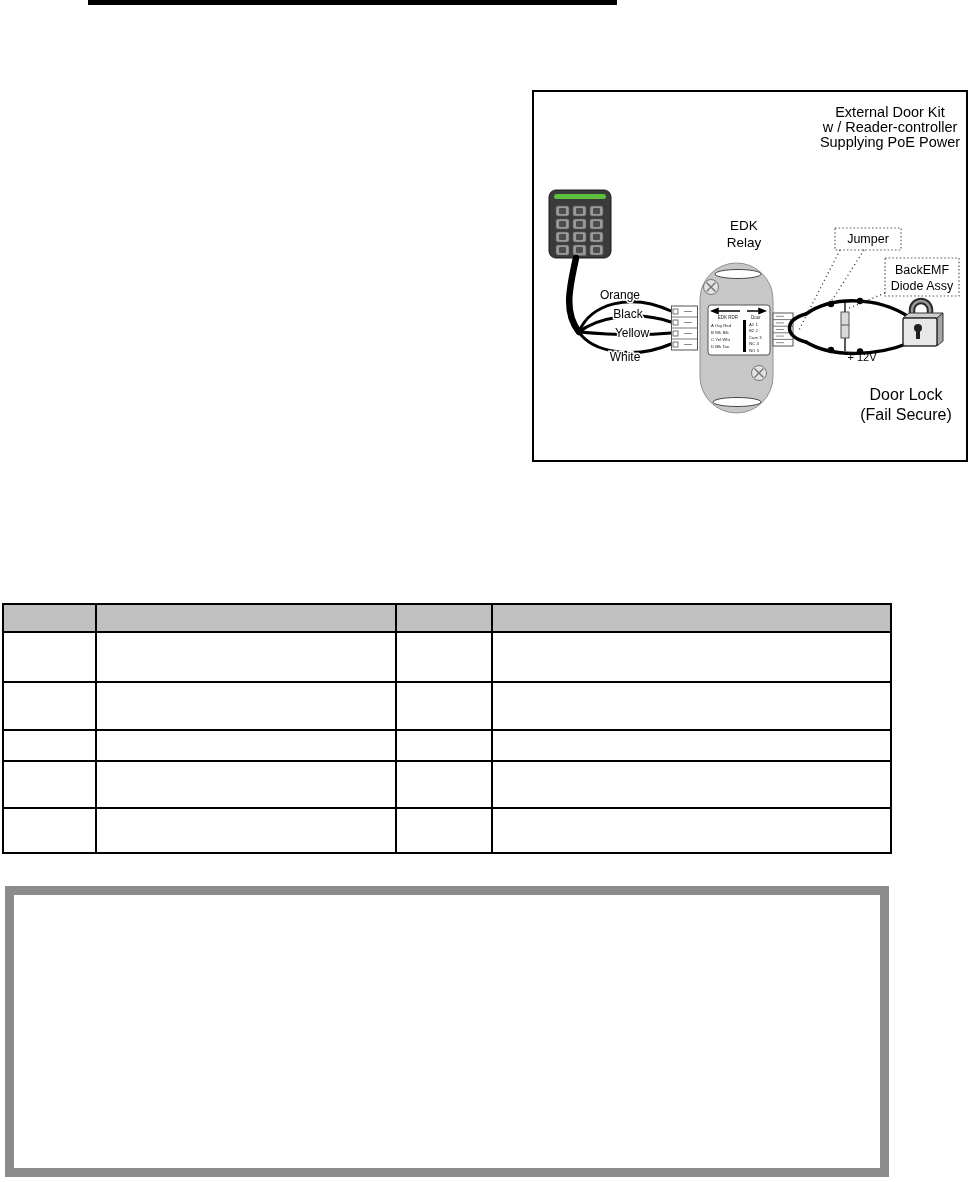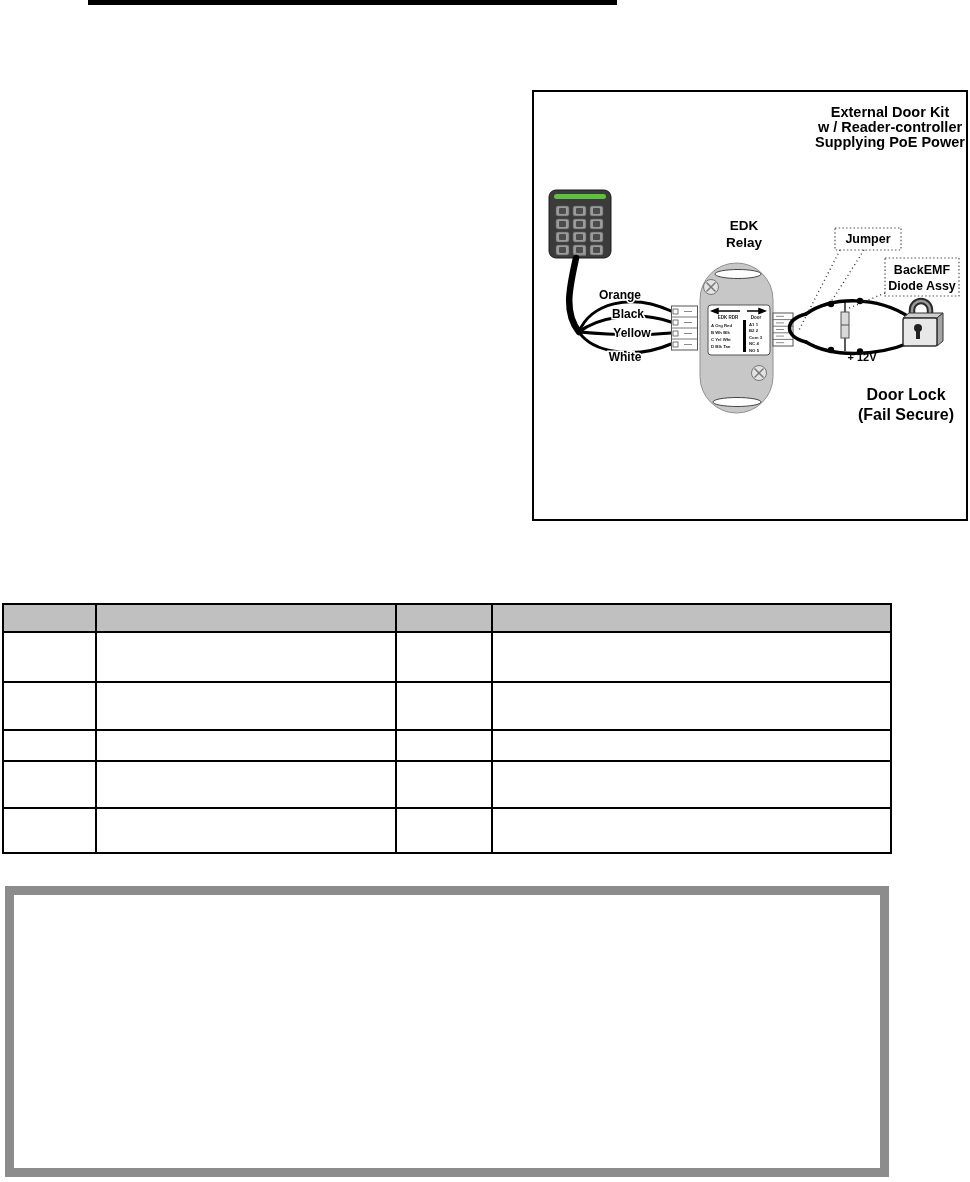--- a/index.html
+++ b/index.html
@@ -2,22 +2,22 @@
 <html><head>
 <meta charset="utf-8">
 <style>
   html,body{margin:0;padding:0;}
   body{
     width:970px;height:1182px;background:#ffffff;position:relative;
     font-family:"Liberation Sans", sans-serif;color:#000;
   }
   .top-rule{position:absolute;left:88px;top:0;width:529px;height:5px;background:#000;}
   .diagram-box{
-    position:absolute;left:532px;top:90px;width:436px;height:431px;
-    border:2px solid #000;box-sizing:border-box;background:#fff;font-weight:bold;
+    position:absolute;left:532px;top:90px;width:436px;height:372px;
+    border:2px solid #000;box-sizing:border-box;background:#fff;
   }
   .wiring-table{
     position:absolute;left:2px;top:603px;width:888px;
     border-collapse:collapse;table-layout:fixed;
   }
   .wiring-table th,.wiring-table td{
     border:2px solid #000;padding:2px 4px;font-size:12px;vertical-align:top;
     overflow:hidden;
   }
   .wiring-table th{background:#C0C0C0;height:22px;text-align:left;}

